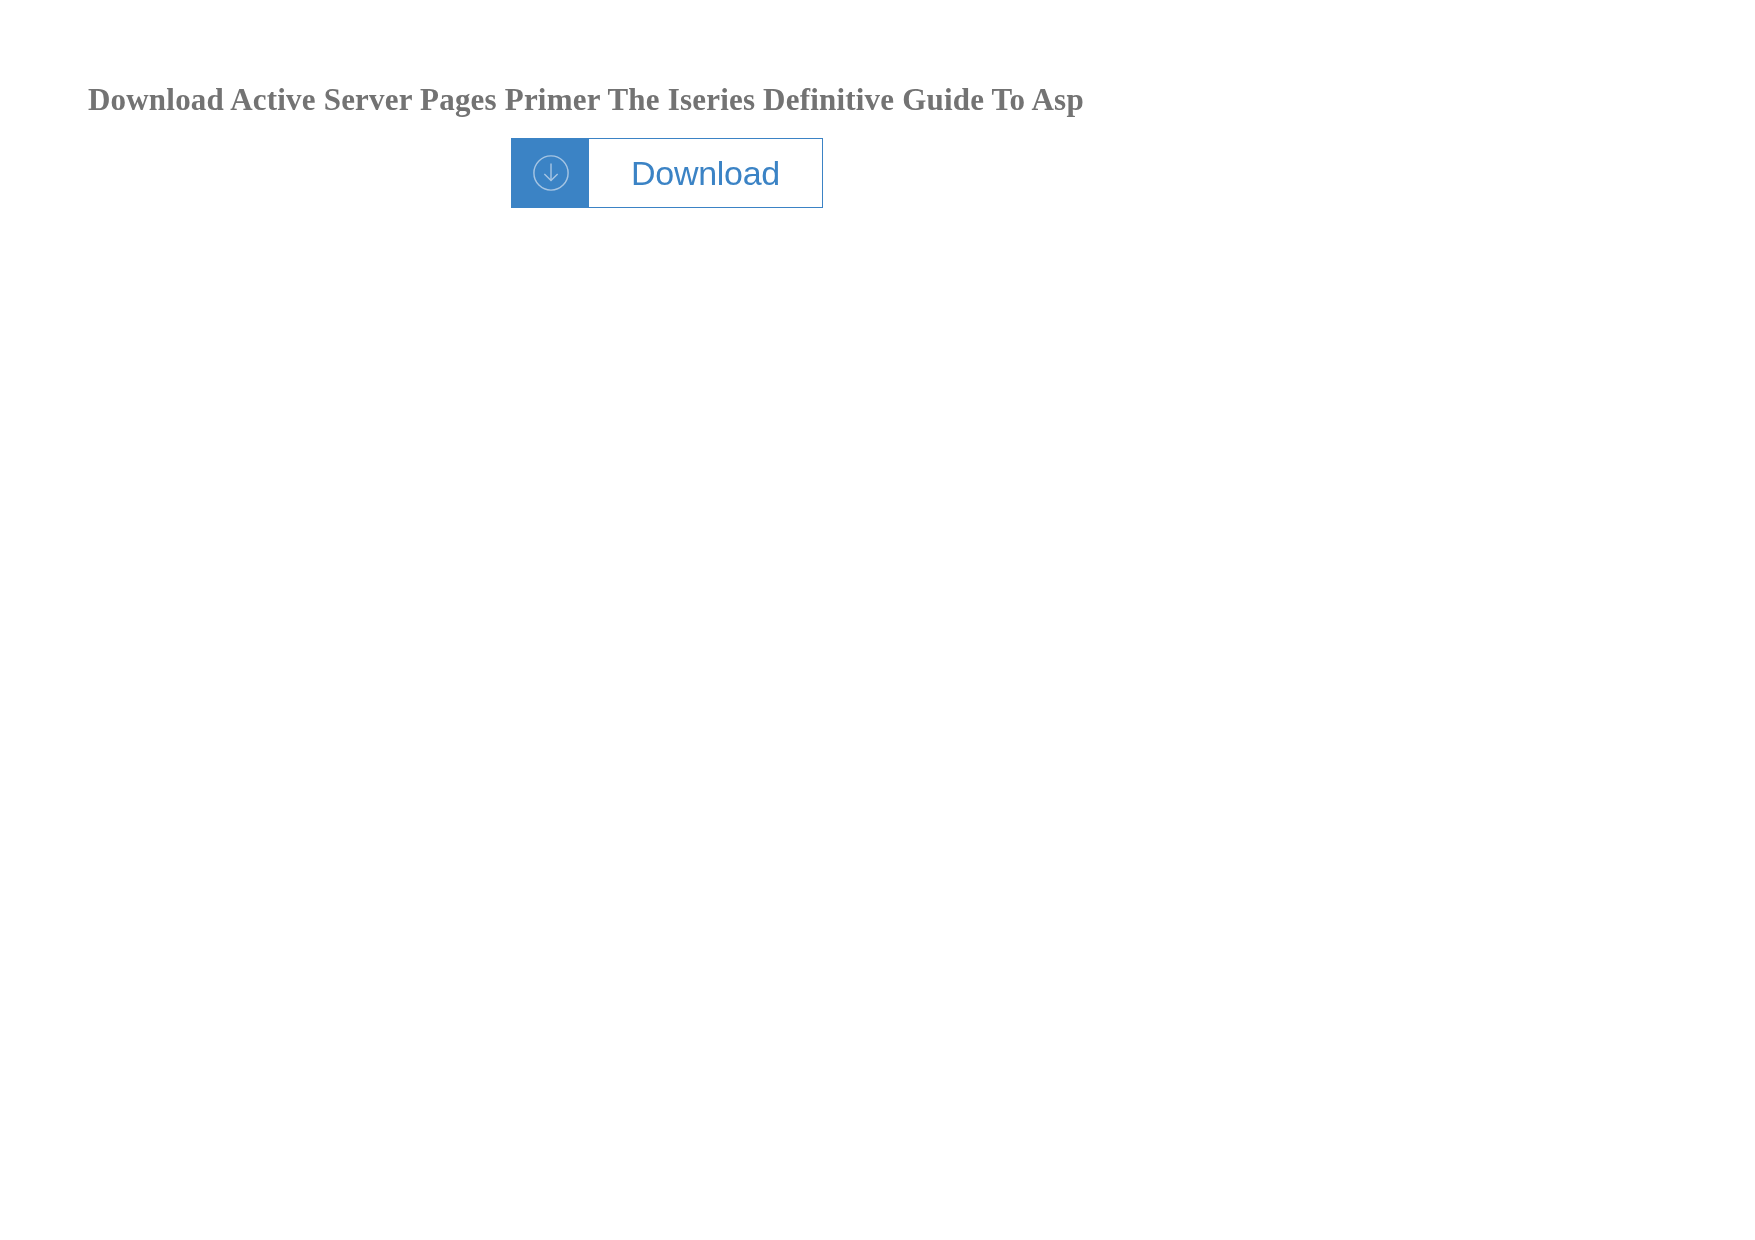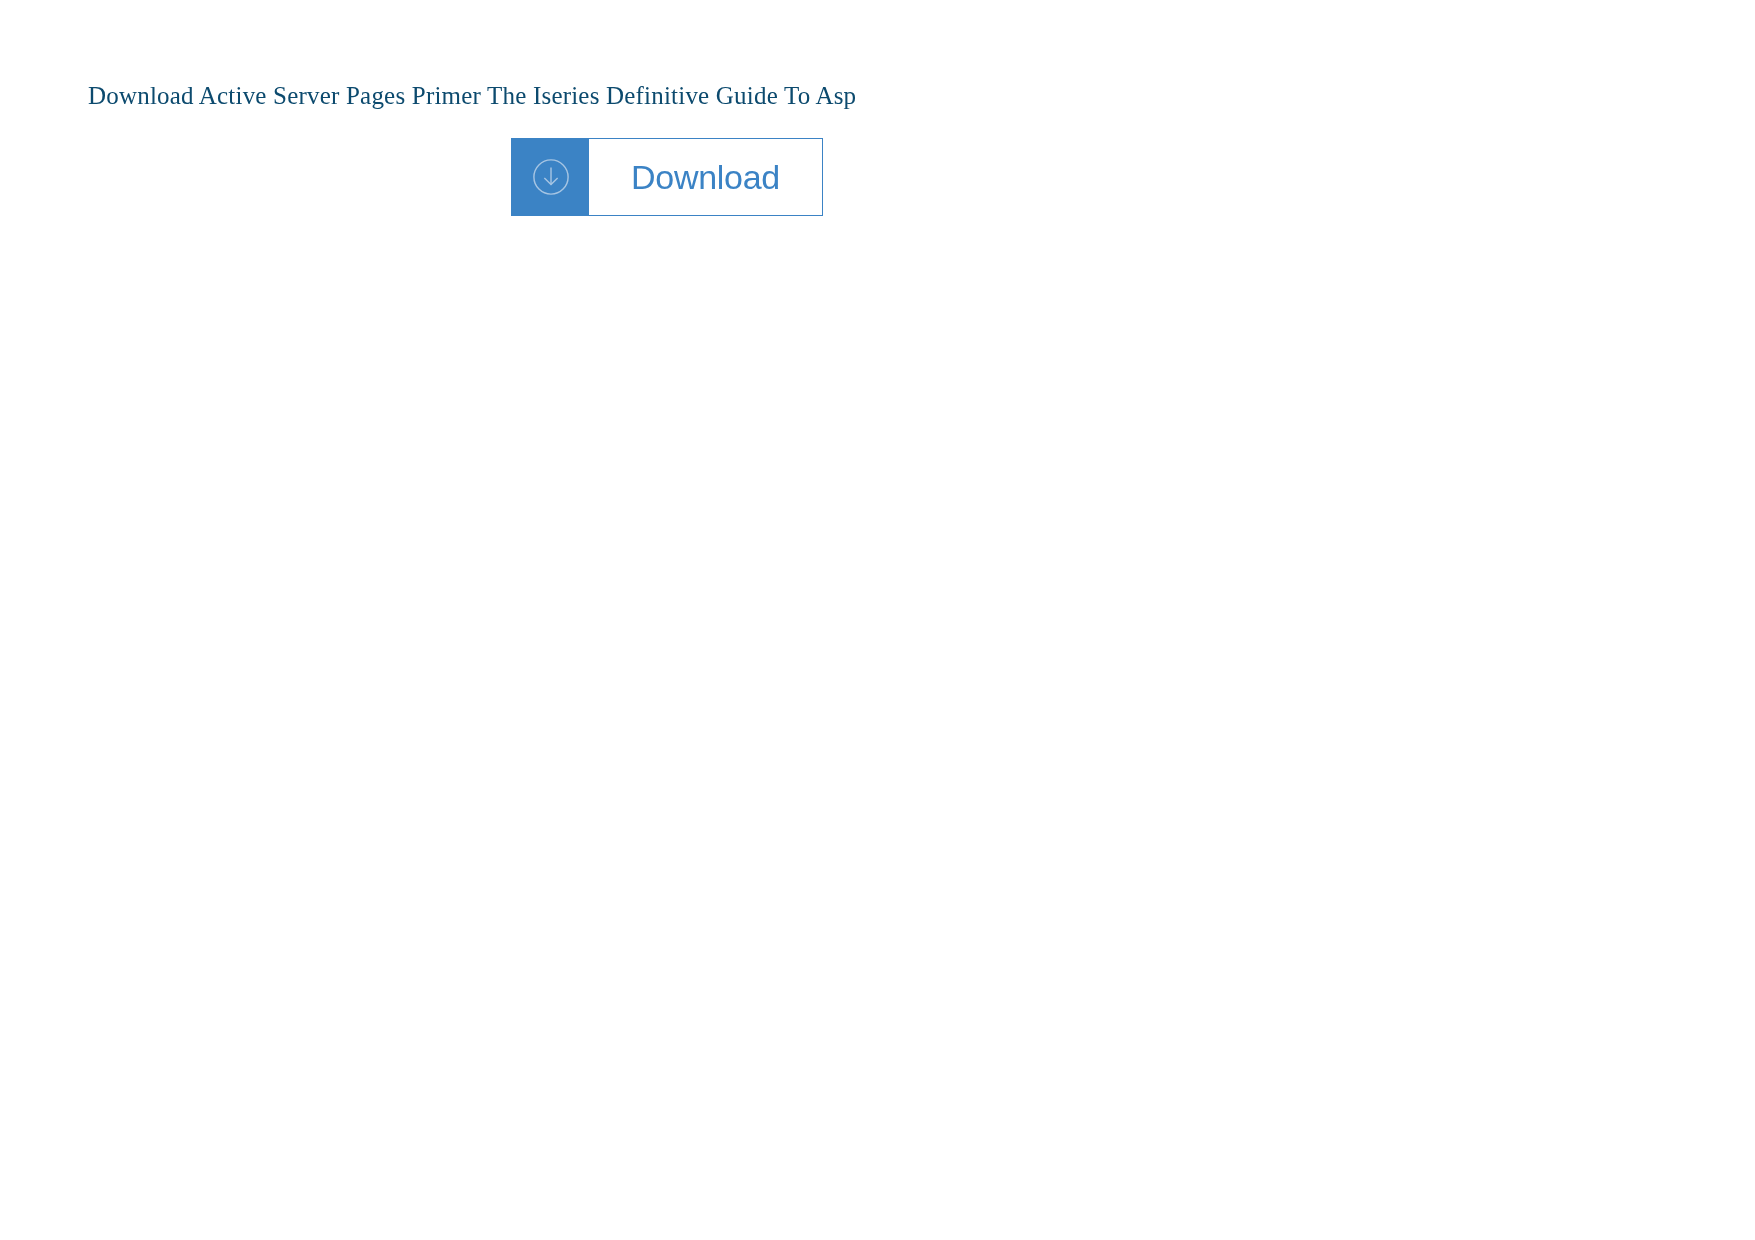--- a/index.html
+++ b/index.html
@@ -11,31 +11,31 @@
       width: 1755px;
       height: 1240px;
       background: #ffffff;
       font-family: Georgia, 'Times New Roman', Times, serif;
       position: relative;
     }
     .page-title {
       position: absolute;
       top: 82px;
       left: 88px;
-      font-size: 25px;
-      font-weight: normal;
-      color: #0c4a6e;
+      font-size: 31px;
+      font-weight: bold;
+      color: #737373;
       letter-spacing: 0.2px;
     }
     .download-button {
       position: absolute;
       top: 138px;
       left: 511px;
       width: 312px;
-      height: 78px;
+      height: 70px;
       display: flex;
       border: 1px solid #3b83c5;
       cursor: pointer;
       text-decoration: none;
       background: #ffffff;
     }
     .download-button-icon-box {
       width: 77px;
       height: 100%;
       background: #3b83c5;

